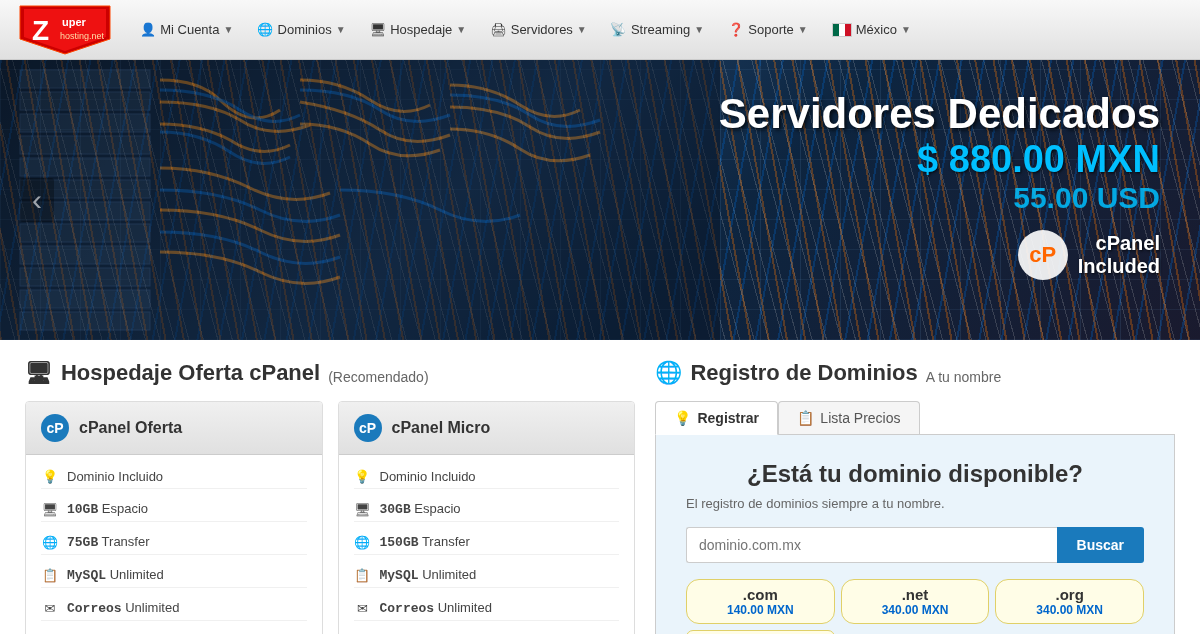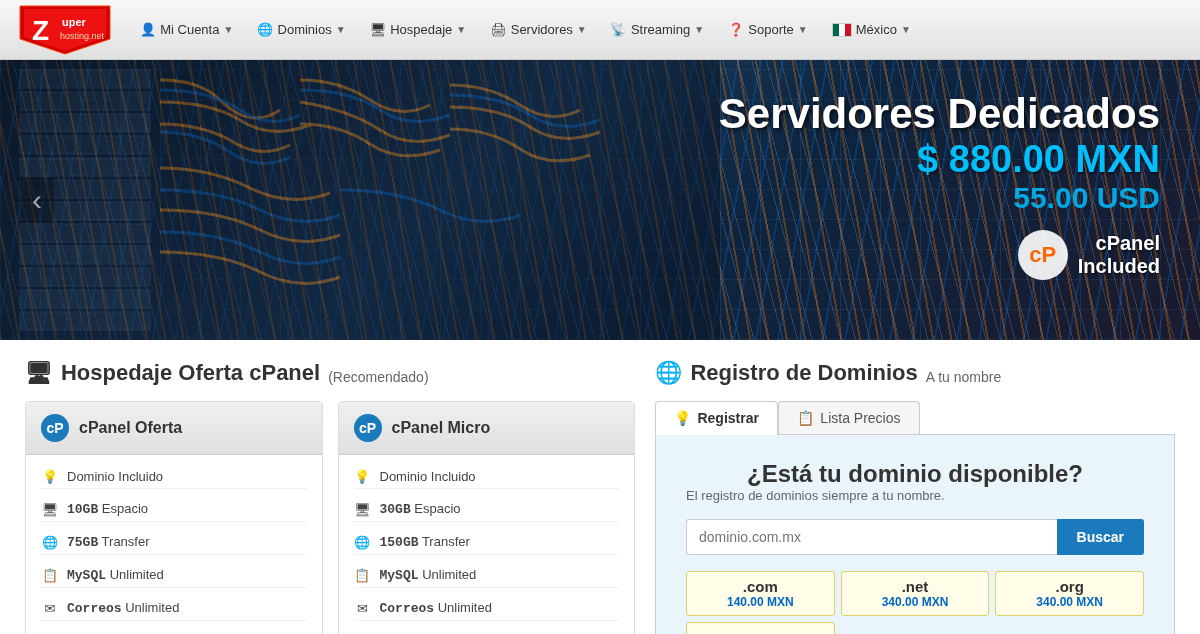--- a/index.html
+++ b/index.html
@@ -263,20 +263,21 @@
       background: #eaf4fb;
       border: 1px solid #ccc;
       border-top: none;
       padding: 25px 30px;
     }
     .domain-question {
       font-size: 24px;
       font-weight: bold;
       color: #333;
       text-align: center;
+      margin-bottom: 8px;
     }
     .domain-subtitle {
       font-size: 13px;
       color: #666;
       margin-bottom: 16px;
     }
     .domain-input-row {
       display: flex;
       gap: 0;
       margin-bottom: 16px;
@@ -302,21 +303,21 @@
     }
 
     .tld-grid {
       display: grid;
       grid-template-columns: repeat(3, 1fr);
       gap: 6px;
     }
     .tld-cell {
       background: #fffde7;
       border: 1px solid #e0d068;
-      border-radius: 3px;
+      border-radius: 13px;
       padding: 6px 10px;
       text-align: center;
     }
     .tld-name {
       font-size: 15px;
       font-weight: bold;
       color: #333;
     }
     .tld-price {
       font-size: 12px;

